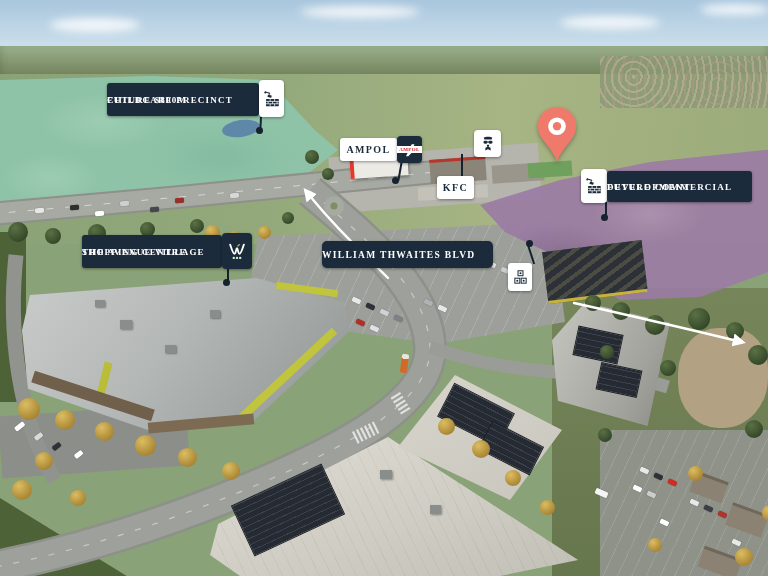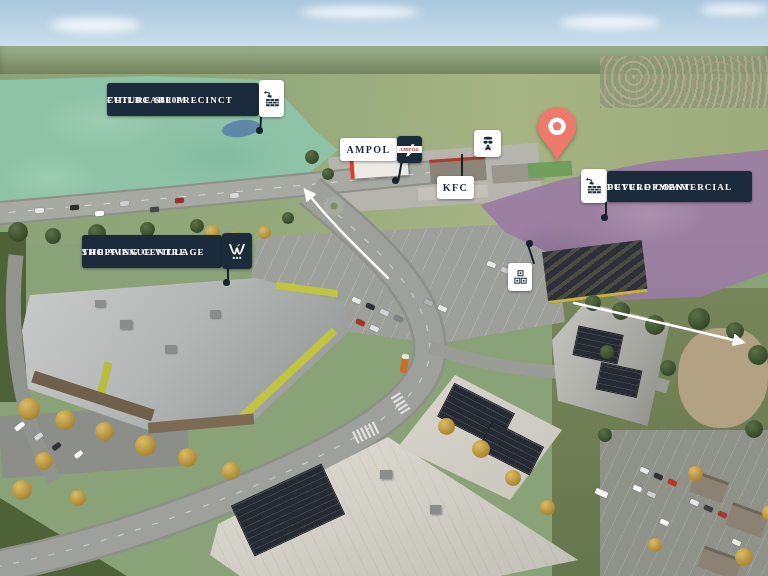--- a/index.html
+++ b/index.html
@@ -366,20 +366,23 @@
   <div class="icon-sq navy" style="left:222px;top:233px;width:30px;height:36px;">
     <svg viewBox="0 0 24 24" width="22" height="24">
       <path d="M4.5 5 C6.5 10.5 7.5 15 9.3 15 C11 15 10.8 9 12 9 C13.2 9 13 15 14.7 15 C16.5 15 17.5 10.5 19.5 5" stroke="#ffffff" stroke-width="2" fill="none" stroke-linecap="round"></path>
       <path d="M12 7.3 C12.4 5.2 13.9 4.2 15.5 4.5 C14.8 6.3 13.5 7.2 12 7.3 Z" fill="#8bc34a"></path>
       <circle cx="8.5" cy="19.5" r="1.3" fill="#cfe8cf"></circle>
       <circle cx="12" cy="19.5" r="1.3" fill="#cfe8cf"></circle>
       <circle cx="15.5" cy="19.5" r="1.3" fill="#cfe8cf"></circle>
     </svg>
   </div>
 
+  <div class="navy-box" style="left:322px;top:241px;width:171px;height:27px;font-size:9.5px;letter-spacing:1.3px;border-radius:5px;">
+    <span>WILLIAM THWAITES BLVD</span>
+  </div>
 
   <div class="icon-sq white" style="left:508px;top:263px;width:24px;height:28px;border-radius:3px;">
     <svg viewBox="0 0 24 24" width="17" height="19">
       <g fill="none" stroke="#1C2B3B" stroke-width="1.4">
         <rect x="8.5" y="2.5" width="7" height="7"></rect>
         <rect x="4" y="13" width="7" height="7"></rect>
         <rect x="13" y="13" width="7" height="7"></rect>
       </g>
       <circle cx="12" cy="6" r="1.4" fill="#1C2B3B"></circle>
       <circle cx="7.5" cy="16.5" r="1.4" fill="#1C2B3B"></circle>

